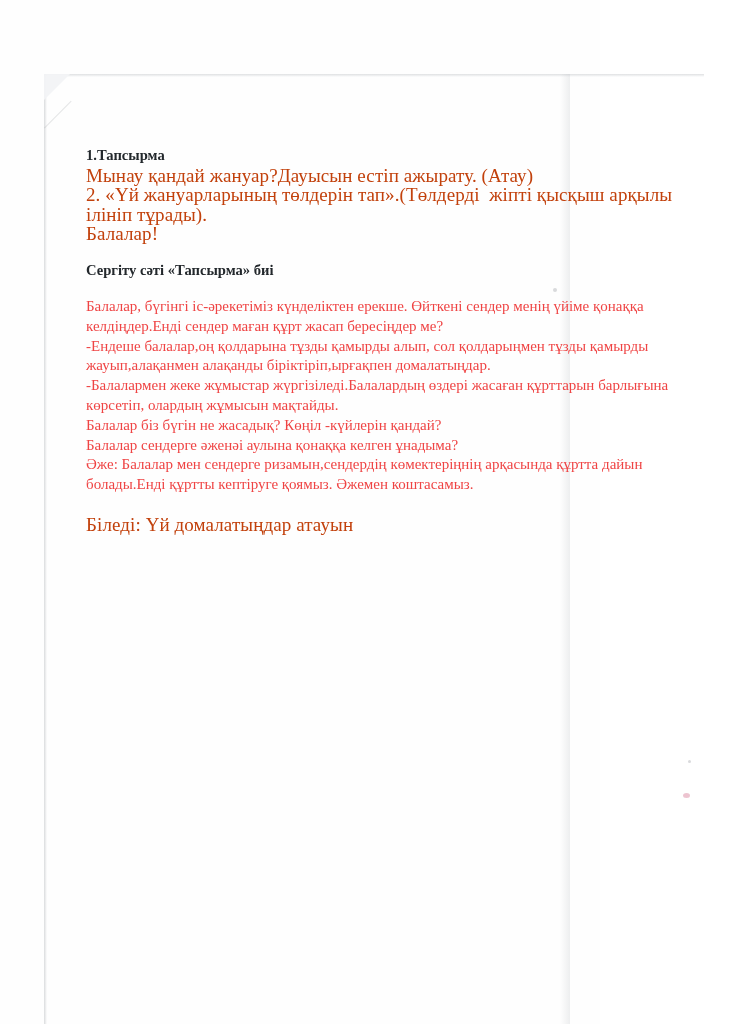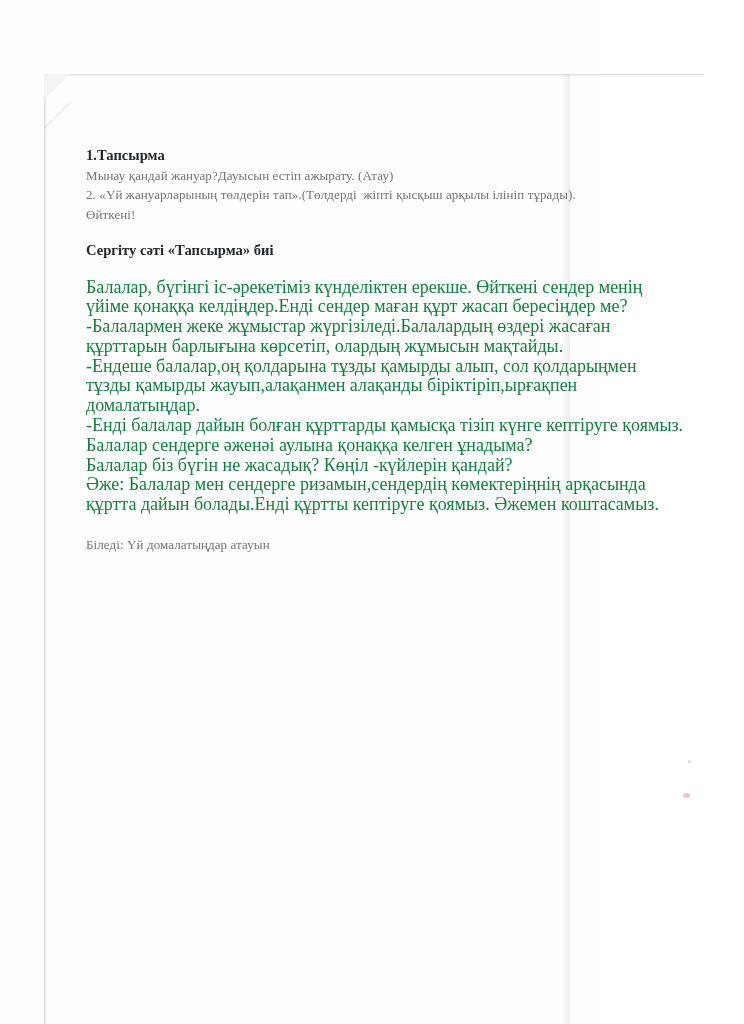--- a/index.html
+++ b/index.html
@@ -94,42 +94,42 @@
     top: 146px;
     width: 600px;
   }
 
   p, h3 {
     margin: 0;
     padding: 0;
   }
 
   .line {
-    font-size: 13px;
+    font-size: 19px;
     line-height: 19.5px;
-    color: #737373;
+    color: #c2410c;
     letter-spacing: 0.1px;
     white-space: pre-wrap;
   }
   .bold-head {
     font-size: 14.6px;
     line-height: 19.5px;
     font-weight: bold;
     color: #23282c;
   }
   .block {
     margin-bottom: 0;
   }
   .gap-md { height: 17px; }
   .gap-lg { height: 20px; }
 
   .para {
-    font-size: 18px;
+    font-size: 15px;
     line-height: 19.8px;
-    color: #15803d;
+    color: #ef4444;
     text-align: left;
   }
 </style>
 </head>
 <body>
 
 <div class="scan-page">
 
   <div class="edge-shade-top"></div>
   <div class="edge-shade-left"></div>
@@ -140,38 +140,37 @@
   <div class="speck" style="left:553px; top:288px; width:4px; height:4px;"></div>
   <div class="speck" style="left:688px; top:760px; width:3px; height:3px;"></div>
   <div class="speck-pink" style="left:683px; top:793px;"></div>
 
   <div class="doc-body">
 
     <div class="block">
       <h3 class="bold-head">1.Тапсырма</h3>
       <p class="line">Мынау қандай жануар?Дауысын естіп ажырату. (Атау)</p>
       <p class="line">2. «Үй жануарларының төлдерін тап».(Төлдерді  жіпті қысқыш арқылы ілініп тұрады).</p>
-      <p class="line">Өйткені!</p>
+      <p class="line">Балалар!</p>
     </div>
 
     <div class="gap-md"></div>
 
     <div class="block">
       <h3 class="bold-head">Сергіту сәті  «Тапсырма» биі</h3>
     </div>
 
     <div class="gap-md"></div>
 
     <div class="block">
       <p class="para">Балалар, бүгінгі іс-әрекетіміз күнделіктен ерекше. Өйткені сендер менің үйіме қонаққа келдіңдер.Енді сендер маған құрт жасап бересіңдер ме?</p>
+      <p class="para">-Ендеше балалар,оң қолдарына тұзды қамырды алып, сол қолдарыңмен тұзды қамырды жауып,алақанмен алақанды біріктіріп,ырғақпен домалатыңдар.</p>
       <p class="para">-Балалармен жеке жұмыстар жүргізіледі.Балалардың өздері жасаған құрттарын барлығына көрсетіп, олардың жұмысын мақтайды.</p>
-      <p class="para">-Ендеше балалар,оң қолдарына тұзды қамырды алып, сол қолдарыңмен тұзды қамырды жауып,алақанмен алақанды біріктіріп,ырғақпен домалатыңдар.</p>
-      <p class="para">-Енді балалар дайын болған құрттарды қамысқа тізіп күнге кептіруге қоямыз.</p>
+      <p class="para">Балалар біз бүгін не жасадық? Көңіл -күйлерін қандай?</p>
       <p class="para">Балалар сендерге әженәі аулына қонаққа келген ұнадыма?</p>
-      <p class="para">Балалар біз бүгін не жасадық? Көңіл -күйлерін қандай?</p>
       <p class="para">Әже: Балалар мен сендерге ризамын,сендердің көмектеріңнің арқасында құртта дайын болады.Енді құртты кептіруге қоямыз. Әжемен коштасамыз.</p>
     </div>
 
     <div class="gap-lg"></div>
 
     <div class="block">
       <p class="line">Біледі: Үй домалатыңдар атауын</p>
     </div>
 
   </div>

